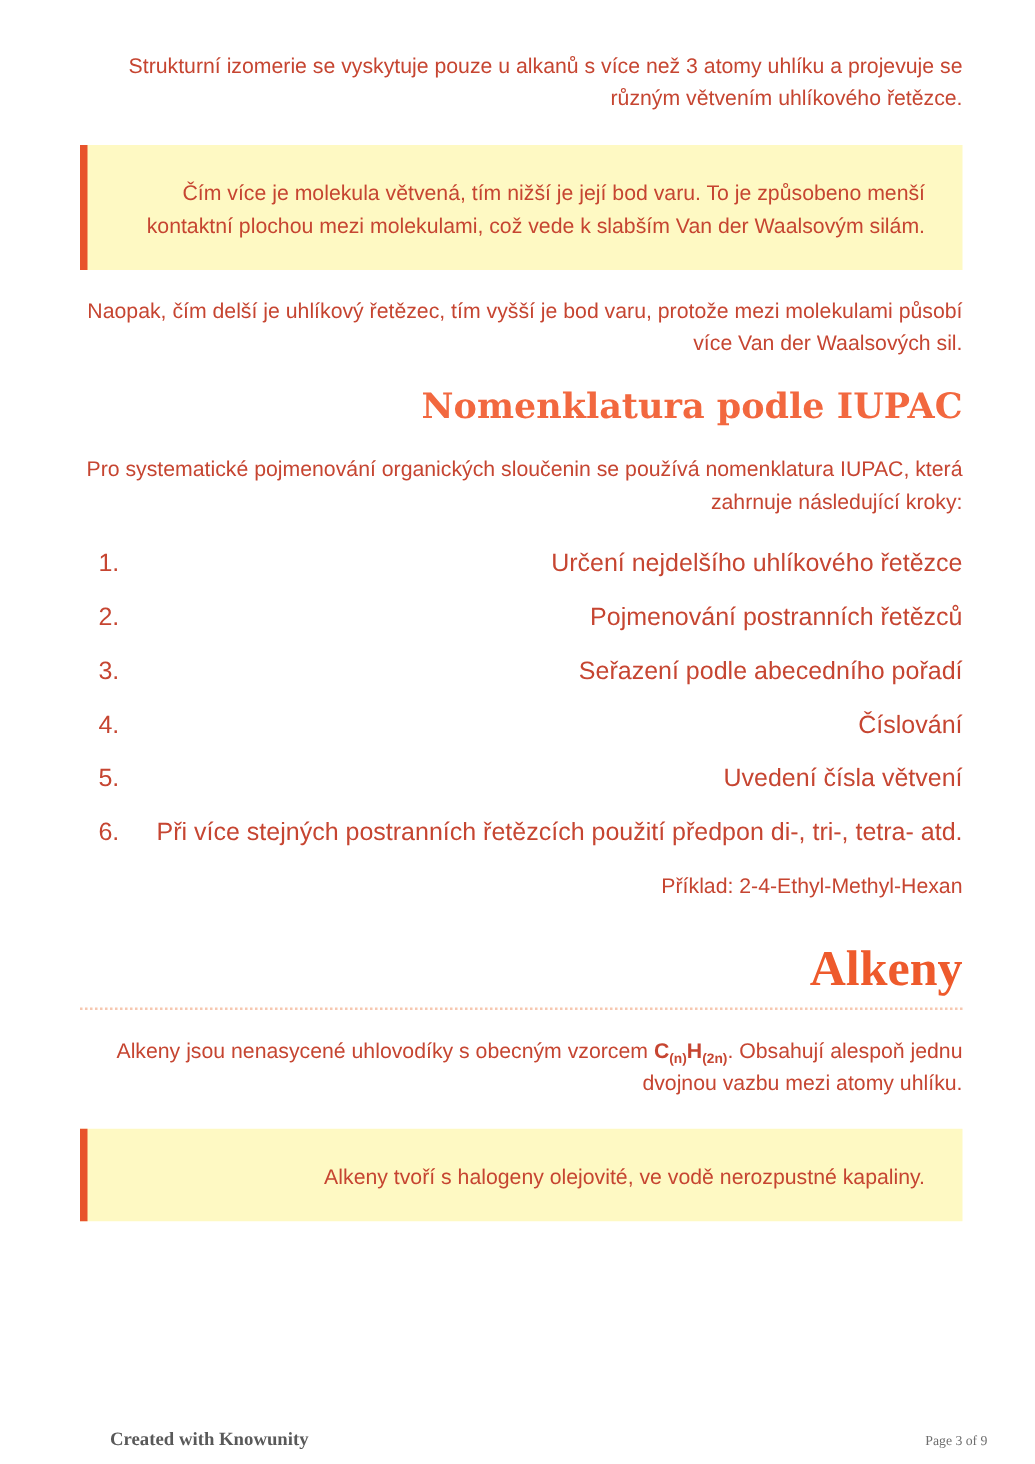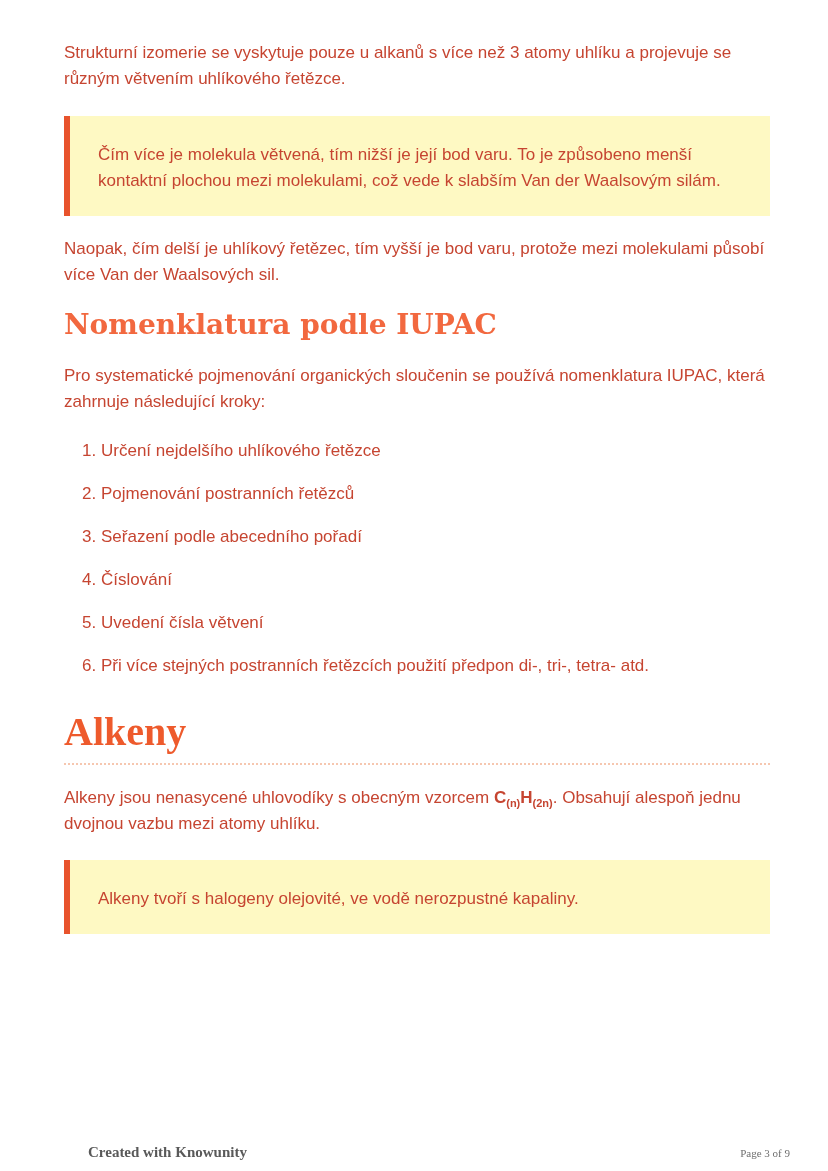--- a/index.html
+++ b/index.html
@@ -3,20 +3,21 @@
 <meta charset="utf-8">
 <style>
   html, body { margin: 0; padding: 0; background: #ffffff; }
   .page {
     position: relative;
     width: 828px;
     height: 1171px;
     background: #ffffff;
     overflow: hidden;
     font-family: "Liberation Sans", sans-serif;
+    text-align: right;
   }
   .content {
     position: absolute;
     top: 0; left: 0; right: 0;
     padding: 40px 58px 0 64px;
     box-sizing: border-box;
   }
   .body-text {
     color: #c64531;
     font-size: 17px;
@@ -51,21 +52,21 @@
     font-weight: 700;
     color: #f2683f;
     font-size: 28px;
     line-height: 33px;
     margin: 20px 0 22px 0;
   }
   ol.steps {
     margin: 0 0 17px 0;
     padding-left: 37px;
     color: #c64531;
-    font-size: 17px;
+    font-size: 20px;
     line-height: 26px;
   }
   ol.steps li { margin-bottom: 17px; }
   ol.steps li:last-child { margin-bottom: 0; }
   .formula { font-weight: 700; }
   .formula sub {
     font-size: 11px;
     font-weight: 700;
     vertical-align: baseline;
     position: relative;
@@ -115,20 +116,21 @@
 
     <ol class="steps">
       <li>Určení nejdelšího uhlíkového řetězce</li>
       <li>Pojmenování postranních řetězců</li>
       <li>Seřazení podle abecedního pořadí</li>
       <li>Číslování</li>
       <li>Uvedení čísla větvení</li>
       <li>Při více stejných postranních řetězcích použití předpon di-, tri-, tetra- atd.</li>
     </ol>
 
+    <p class="body-text p-example">Příklad: 2-4-Ethyl-Methyl-Hexan</p>
 
     <h1 class="doc-h1">Alkeny</h1>
 
     <p class="body-text p-alkenes"><span>Alkeny jsou nenasycené uhlovodíky s obecným vzorcem </span><span class="formula"><span>C</span><sub>(n)</sub><span>H</span><sub>(2n)</sub></span><span>. Obsahují alespoň jednu dvojnou vazbu mezi atomy uhlíku.</span></p>
 
     <div class="callout second">
       <p class="body-text">Alkeny tvoří s halogeny olejovité, ve vodě nerozpustné kapaliny.</p>
     </div>
 
   </div>

